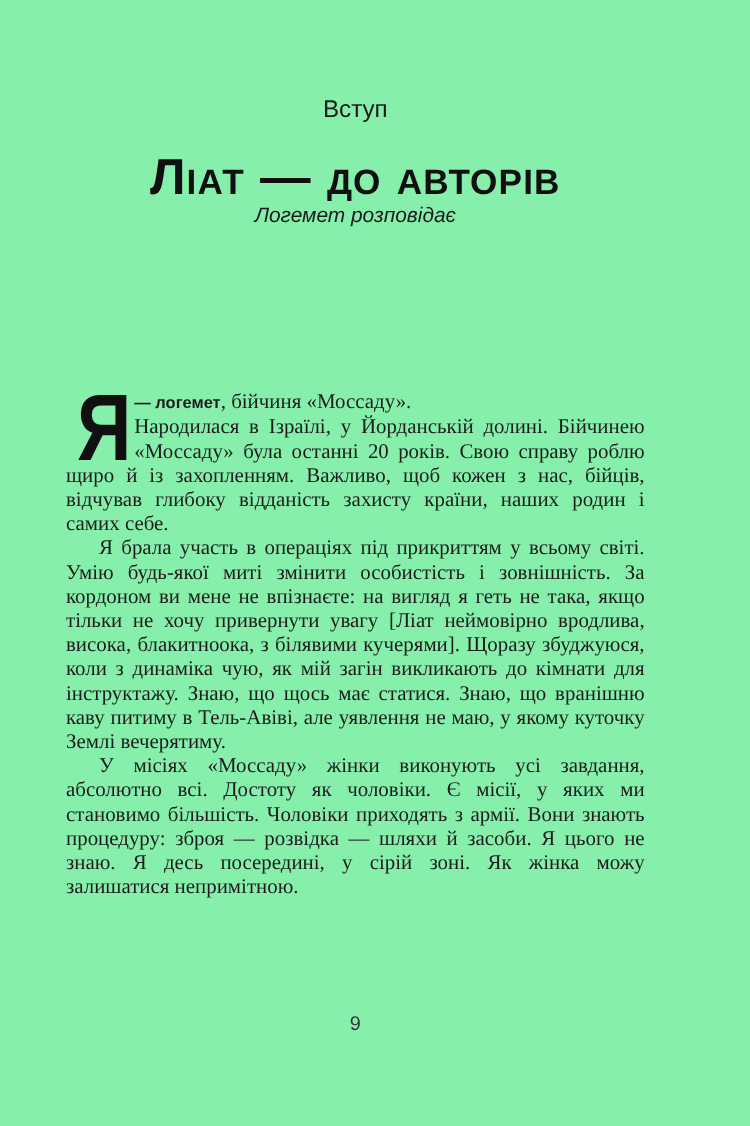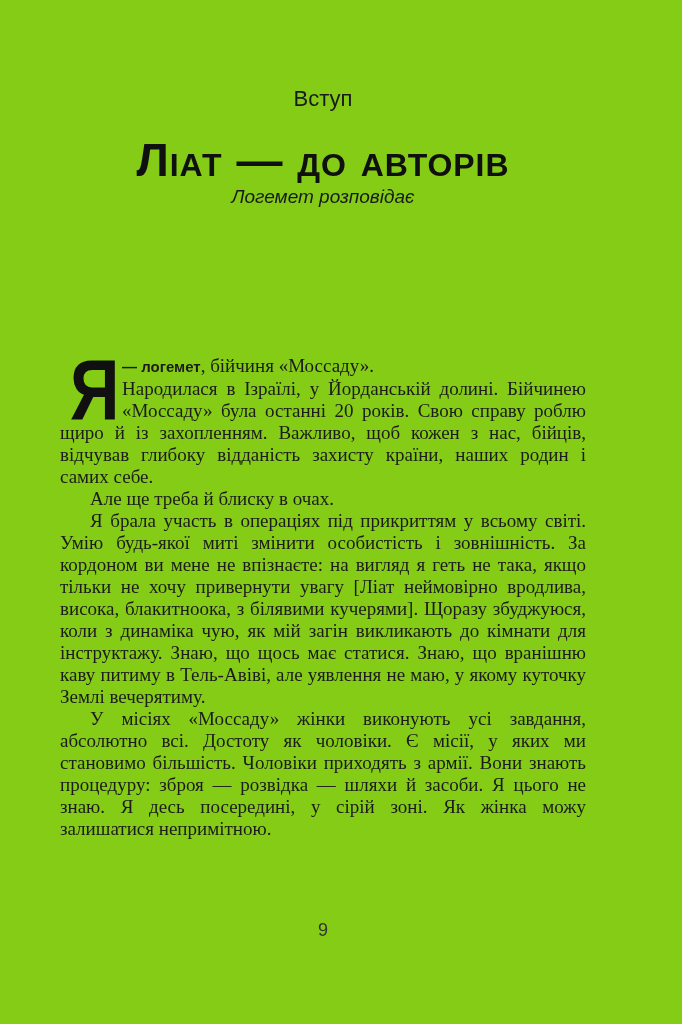--- a/index.html
+++ b/index.html
@@ -1,20 +1,20 @@
 <!DOCTYPE html>
 <html><head>
 <meta charset="utf-8">
 <style>
   html, body { margin: 0; padding: 0; background: #ffffff; }
   .page {
     position: relative;
     width: 682px;
     height: 1024px;
-    background: #84cc16;
+    background: #86efac;
     overflow: hidden;
     font-family: "Liberation Serif", serif;
     color: #1c1c1c;
   }
   .column {
     position: absolute;
     left: 60px;
     top: 0;
     width: 526px;
     height: 100%;
@@ -94,21 +94,20 @@
 
     <div class="chapter-title">Ліат — до авторів</div>
 
     <div class="chapter-subtitle">Логемет розповідає</div>
 
     <div class="bodytext">
       <p><span class="dropcap">Я</span><span class="lead-bold">— логемет</span><span>, бійчиня «Моссаду».</span></p>
 
       <p>Народилася в Ізраїлі, у Йорданській долині. Бійчинею «Моссаду» була останні 20 років. Свою справу роблю щиро й із захопленням. Важливо, щоб кожен з нас, бійців, відчував глибоку відданість захисту країни, наших родин і самих себе.</p>
 
-      <p class="p-indent">Але ще треба й блиску в очах.</p>
 
       <p class="p-indent">Я брала участь в операціях під прикриттям у всьому світі. Умію будь-якої миті змінити особистість і зовнішність. За кордоном ви мене не впізнаєте: на вигляд я геть не така, якщо тільки не хочу привернути увагу [Ліат неймовірно вродлива, висока, блакитноока, з білявими кучерями]. Щоразу збуджуюся, коли з динаміка чую, як мій загін викликають до кімнати для інструктажу. Знаю, що щось має статися. Знаю, що вранішню каву питиму в Тель-Авіві, але уявлення не маю, у якому куточку Землі вечерятиму.</p>
 
       <p class="p-indent">У місіях «Моссаду» жінки виконують усі завдання, абсолютно всі. Достоту як чоловіки. Є місії, у яких ми становимо більшість. Чоловіки приходять з армії. Вони знають процедуру: зброя — розвідка — шляхи й засоби. Я цього не знаю. Я десь посередині, у сірій зоні. Як жінка можу залишатися непримітною.</p>
 
     </div>
 
     <div class="page-number">9</div>
   </div>
 </div>

